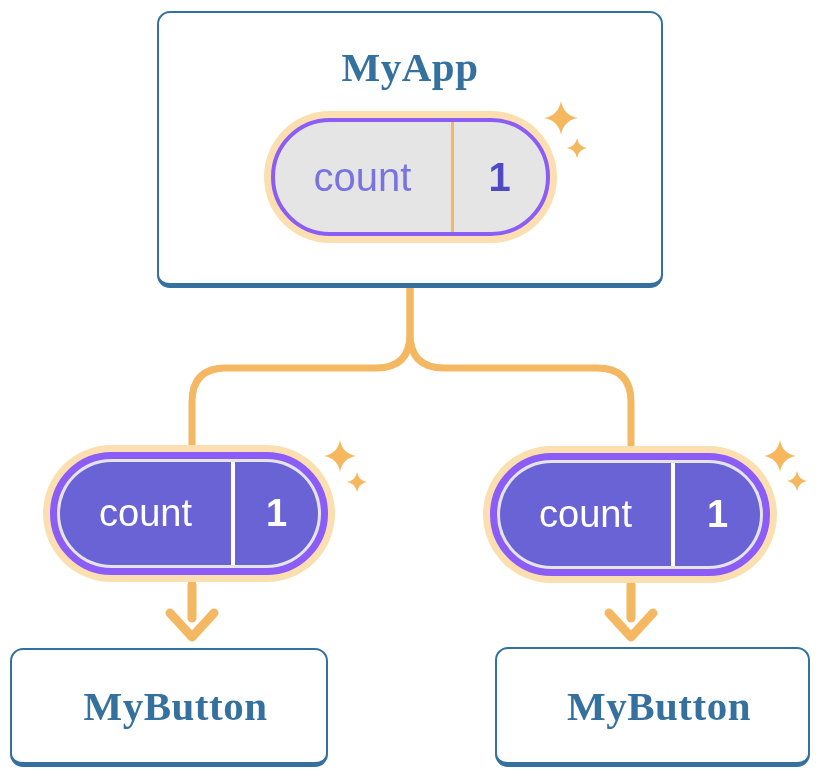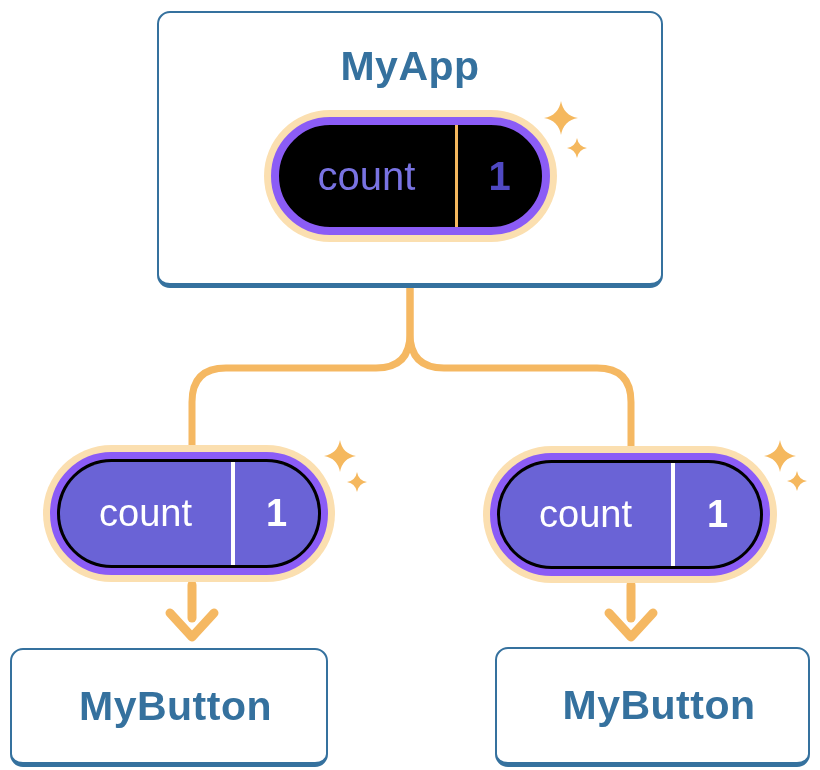--- a/index.html
+++ b/index.html
@@ -30,20 +30,21 @@
     border-bottom-width: 5px;
     border-radius: 13px;
     z-index: 1;
   }
   .card-title {
     color: #35719E;
     font-size: 41px;
     font-weight: 600;
     letter-spacing: 0.5px;
     text-align: left;
+    font-family: Liberation Serif, serif;
   }
   .card-root {
     left: 157px; top: 11px;
     width: 506px; height: 277px;
     display: flex;
     flex-direction: column;
     align-items: center;
   }
   .card-root .card-title { margin-top: 30px; }
   .card-leaf {
@@ -59,22 +60,22 @@
   .pill-glow {
     box-sizing: border-box;
     background: #FBDFB0;
     padding: 7px;
     border-radius: 70px;
   }
   .pill-root { margin-top: 20px; width: 293px; height: 132px; }
   .pill-ring {
     box-sizing: border-box;
     width: 100%; height: 100%;
-    background: #000000;
-    border: 8px solid #8b5cf6;
+    background: #e5e5e5;
+    border: 4px solid #8b5cf6;
     border-radius: 60px;
     display: flex;
     align-items: stretch;
     overflow: hidden;
   }
   .pill-seg {
     display: flex;
     align-items: center;
     justify-content: center;
   }

